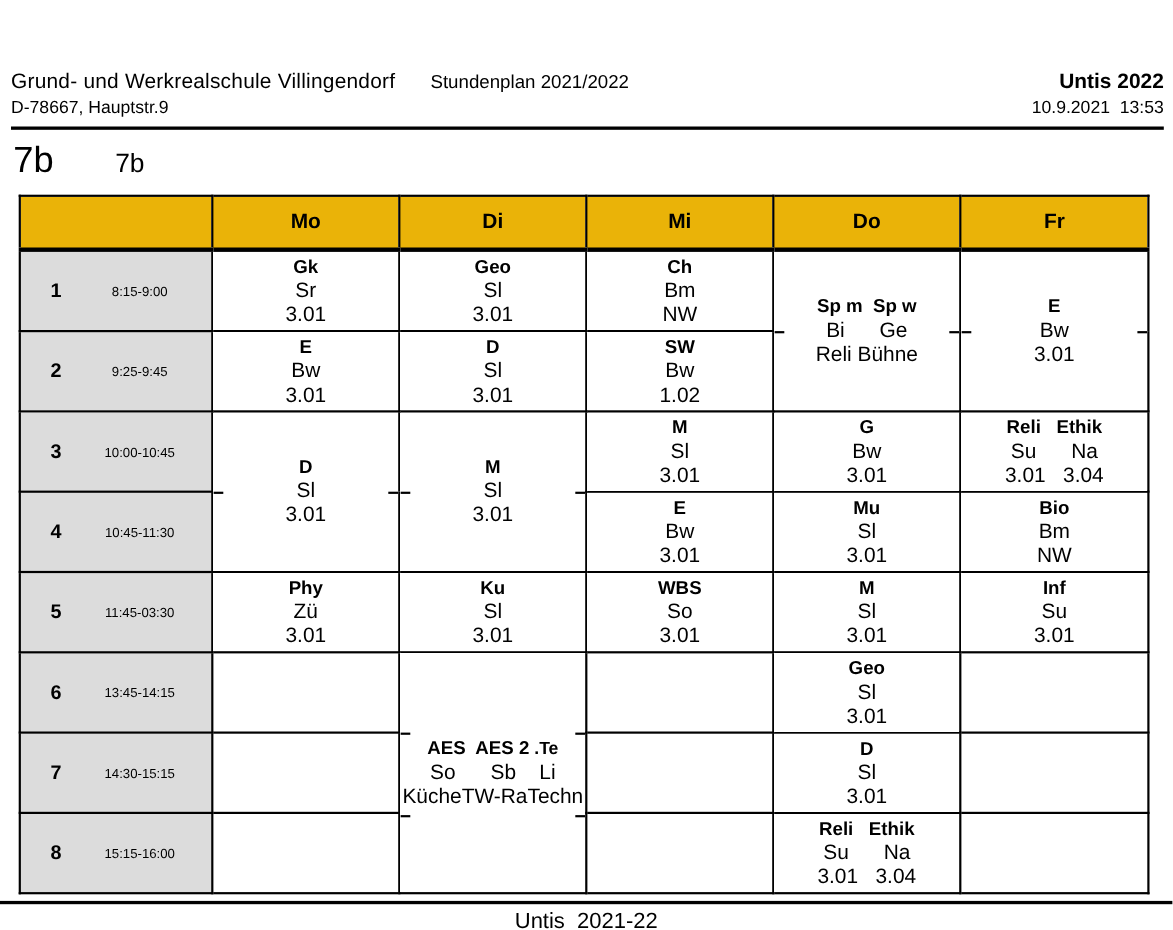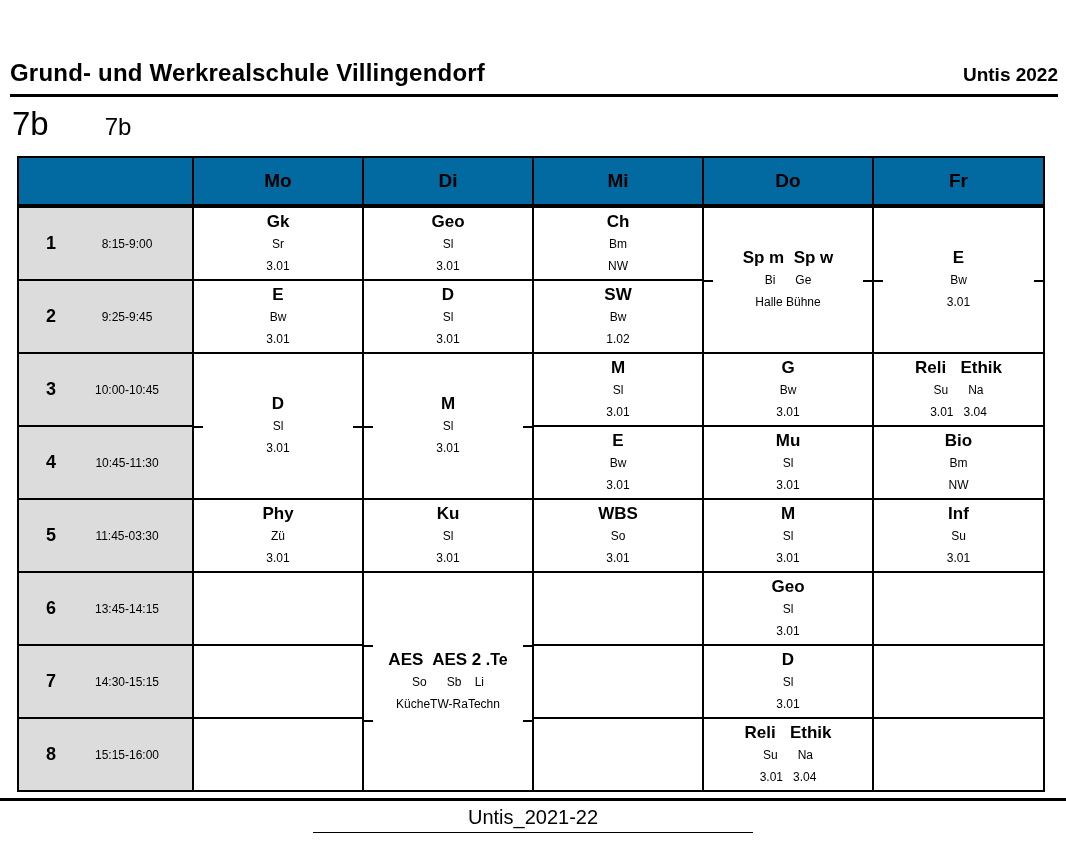--- a/index.html
+++ b/index.html
@@ -3,68 +3,73 @@
 <meta charset="utf-8">
 <style>
   html,body{margin:0;padding:0;}
   body{
     width:1066px;height:845px;background:#ffffff;color:#000;
     font-family:"Liberation Sans", sans-serif;position:relative;overflow:hidden;
   }
   
   .page-header{padding:36px 8px 0 10px;}
   .hrow1{display:flex;align-items:baseline;}
-  .school{font-size:24px;font-weight:700;letter-spacing:0.2px;}
+  .school{font-size:19px;font-weight:400;letter-spacing:0.2px;}
   .plan-title{font-size:17px;margin-left:32px;}
   .brand{margin-left:auto;font-size:19px;font-weight:700;margin-top:28px;}
   .hrow2{display:flex;align-items:baseline;font-size:16px;margin-top:4px;}
   .datetime{margin-left:auto;white-space:pre;}
   .header-rule{height:3px;background:#000;margin:7px 0 0 0;}
   
   .class-row{display:flex;align-items:baseline;margin:8px 0 0 12px;}
   .class-id{font-size:33px;}
   .class-name{font-size:24px;margin-left:56px;}
   
   table.timetable{
     border-collapse:collapse;table-layout:fixed;
     margin:13px 0 0 17px;width:1014px;
   }
   .timetable th,.timetable td{border:2px solid #000;padding:0;overflow:hidden;}
   .head-row th,.head-row td{
-    height:46px;background:#0369a1;font-size:19px;font-weight:700;
+    height:46px;background:#eab308;font-size:19px;font-weight:700;
     border-bottom:4px solid #000;text-align:center;
   }
   .corner{border-right:4px solid #000;}
   .time-cell{
     background:#dcdcdc;border-right:4px solid #000;height:71px;
   }
   .time-inner{display:flex;align-items:center;width:100%;}
   .pnum{font-weight:700;font-size:18px;margin-left:27px;width:28px;text-align:left;}
   .ptime{flex:1;text-align:center;font-size:12px;margin-right:12px;white-space:pre;}
   td.lesson-cell{vertical-align:middle;text-align:center;position:relative;background:#fff;}
   .lesson{display:flex;flex-direction:column;justify-content:center;line-height:22px;}
   .subj{font-weight:700;font-size:17px;white-space:pre;}
   .subj-suffix{font-weight:700;font-size:16px;}
-  .tch,.rm{font-size:12px;white-space:pre;}
+  .tch,.rm{font-size:19px;white-space:pre;}
   td.empty-cell{background:#fff;}
   .stub{position:absolute;width:9px;height:2px;background:#000;}
   .stub.l{left:0;}
   .stub.r{right:0;}
   
   .footer-rule{height:3px;background:#000;margin-top:6px;width:1066px;}
   .footer-label{text-align:center;font-size:20px;margin-top:5px;}
   .footer-underline{width:440px;height:1px;background:#000;margin:3px auto 0 auto;}
 </style>
 </head>
 <body>
 
 <div class="page-header">
   <div class="hrow1">
     <span class="school">Grund- und Werkrealschule Villingendorf</span>
+    <span class="plan-title">Stundenplan 2021/2022</span>
     <span class="brand">Untis 2022</span>
+  </div>
+  <div class="hrow2">
+    <span>D-78667, Hauptstr.9</span>
+    <span class="datetime">10.9.2021  13:53</span>
   </div>
   <div class="header-rule"></div>
 </div>
 
 <div class="class-row">
   <span class="class-id">7b</span>
   <span class="class-name">7b</span>
 </div>
 
 <table class="timetable">
@@ -105,21 +110,21 @@
         <div class="tch">Bm</div>
         <div class="rm">NW</div>
       </div>
     </td>
     <td class="lesson-cell" rowspan="2">
       <div class="stub l" style="top:72px"></div>
       <div class="stub r" style="top:72px"></div>
       <div class="lesson">
         <div class="subj">Sp m  Sp w</div>
         <div class="tch">Bi      Ge</div>
-        <div class="rm">Halle Bühne</div>
+        <div class="rm">Reli Bühne</div>
       </div>
     </td>
     <td class="lesson-cell" rowspan="2">
       <div class="stub l" style="top:72px"></div>
       <div class="stub r" style="top:72px"></div>
       <div class="lesson">
         <div class="subj">E</div>
         <div class="tch">Bw</div>
         <div class="rm">3.01</div>
       </div>

